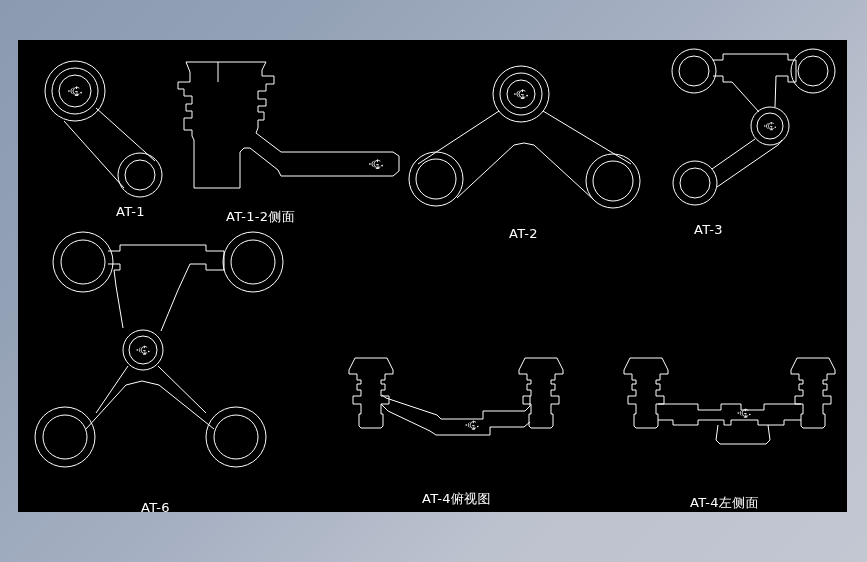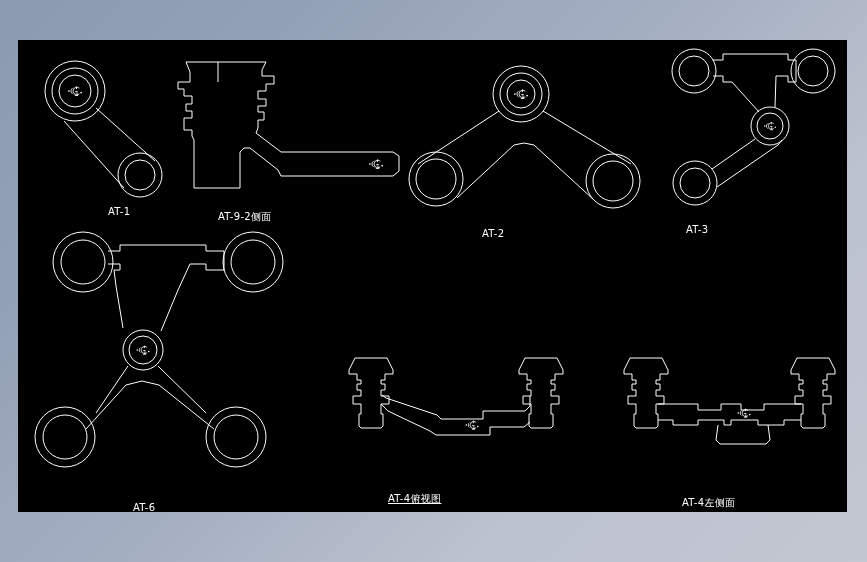--- a/index.html
+++ b/index.html
@@ -20,25 +20,26 @@
   #canvas-area {
     position:absolute;
     left:18px; top:40px; width:829px; height:472px;
     background:#000;
     overflow:hidden;
   }
   #drawing { position:absolute; left:0; top:0; }
   .lbl {
     position:absolute;
     color:#ffffff;
-    font-size:10px;
+    font-size:13px;
     line-height:11px;
     white-space:nowrap;
     letter-spacing:0.3px;
     font-family:"DejaVu Sans", sans-serif;
+    margin-left:8px;
   }
   svg { display:block; }
   .wire { fill:none; stroke:#ffffff; stroke-width:1; }
   .mark { fill:#ffffff; stroke:none; }
   .markline { fill:none; stroke:#ffffff; stroke-width:0.9; }
 </style>
 </head>
 <body>
 
 <div id="app">
@@ -232,24 +233,24 @@
         <path class="wire" d="
           M 700,385 L 698,400 L 702,404 L 748,404 L 752,400 L 750,385"></path>
         <g transform="translate(726,373) scale(0.9)">
           <use href="#hubmark"></use>
         </g>
       </g>
 
     </svg>
 
     <div class="lbl" style="left:90px;  top:166px;">AT-1</div>
-    <div class="lbl" style="left:200px; top:171px;">AT-9-2侧面</div>
-    <div class="lbl" style="left:464px; top:188px;">AT-2</div>
+    <div class="lbl" style="left:200px; top:171px;">AT-1-2侧面</div>
+    <div class="lbl" style="left:483px; top:188px;">AT-2</div>
     <div class="lbl" style="left:668px; top:184px;">AT-3</div>
     <div class="lbl" style="left:115px; top:462px;">AT-6</div>
-    <div class="lbl" style="left:370px; top:453px;text-decoration:underline;">AT-4俯视图</div>
+    <div class="lbl" style="left:396px; top:453px;">AT-4俯视图</div>
     <div class="lbl" style="left:664px; top:457px;">AT-4左侧面</div>
 
   </div>
 
   <div id="frame-outer"></div>
 
 </div>
 
 </body></html>

